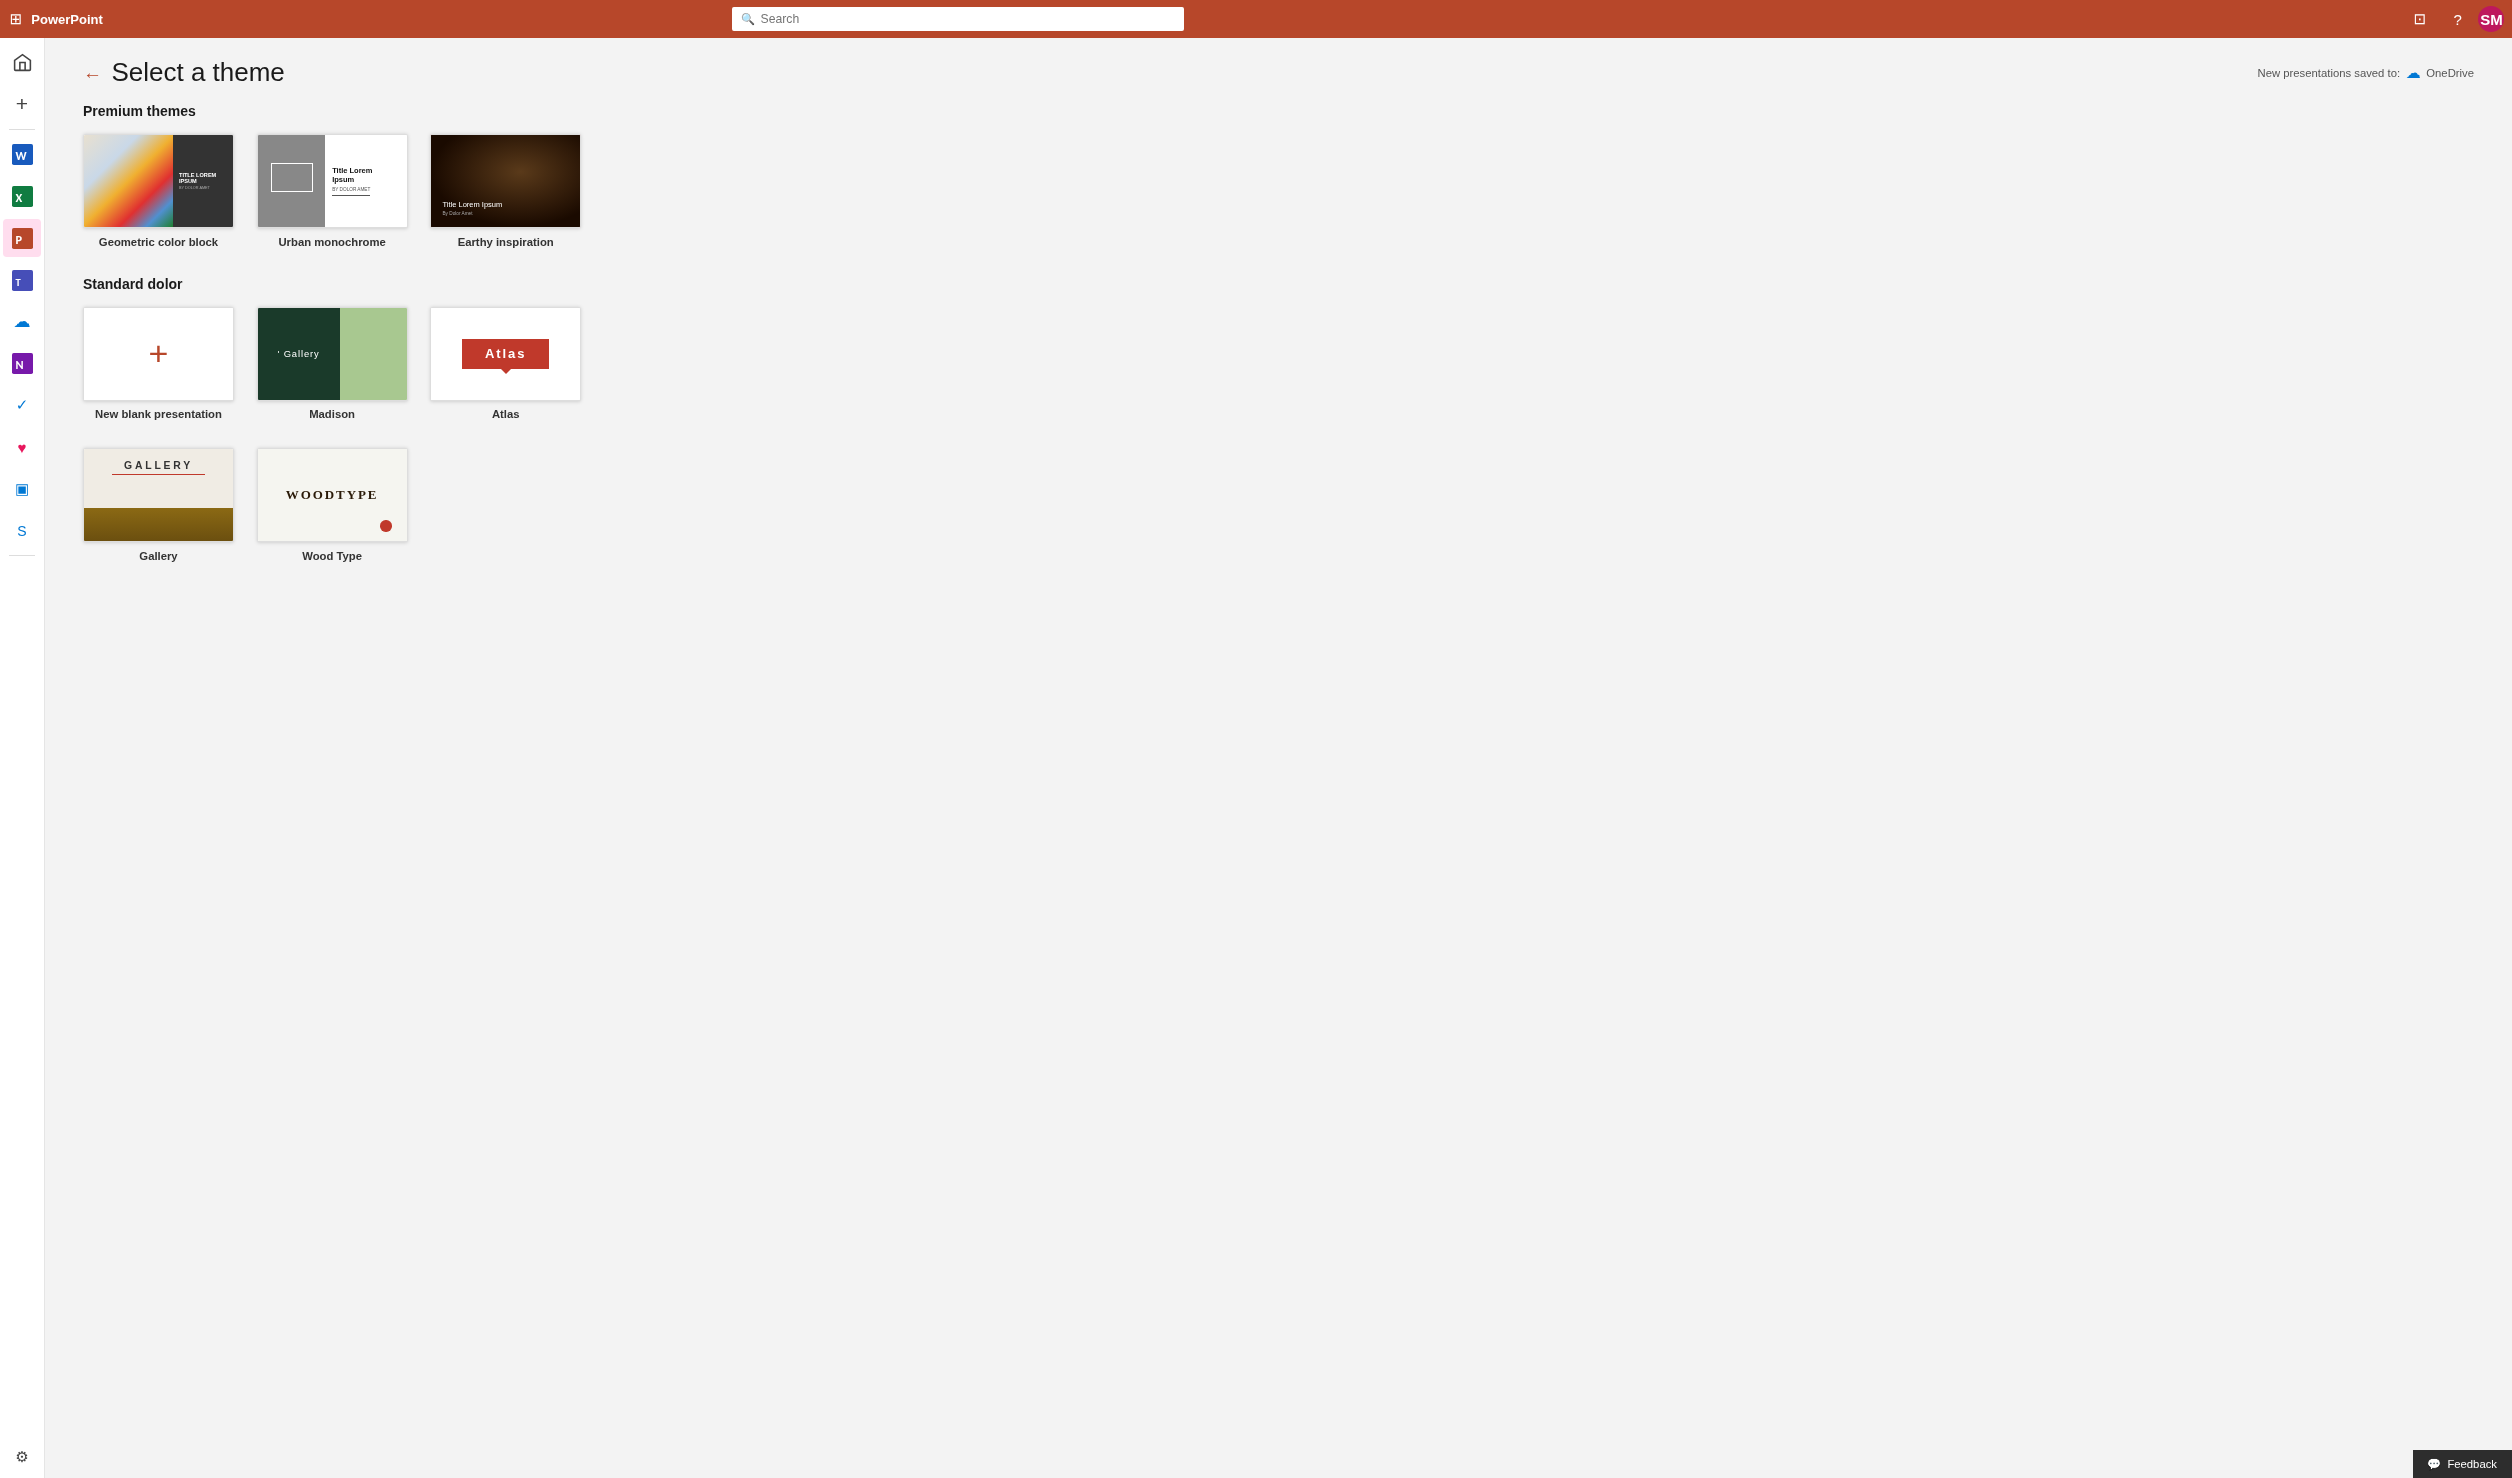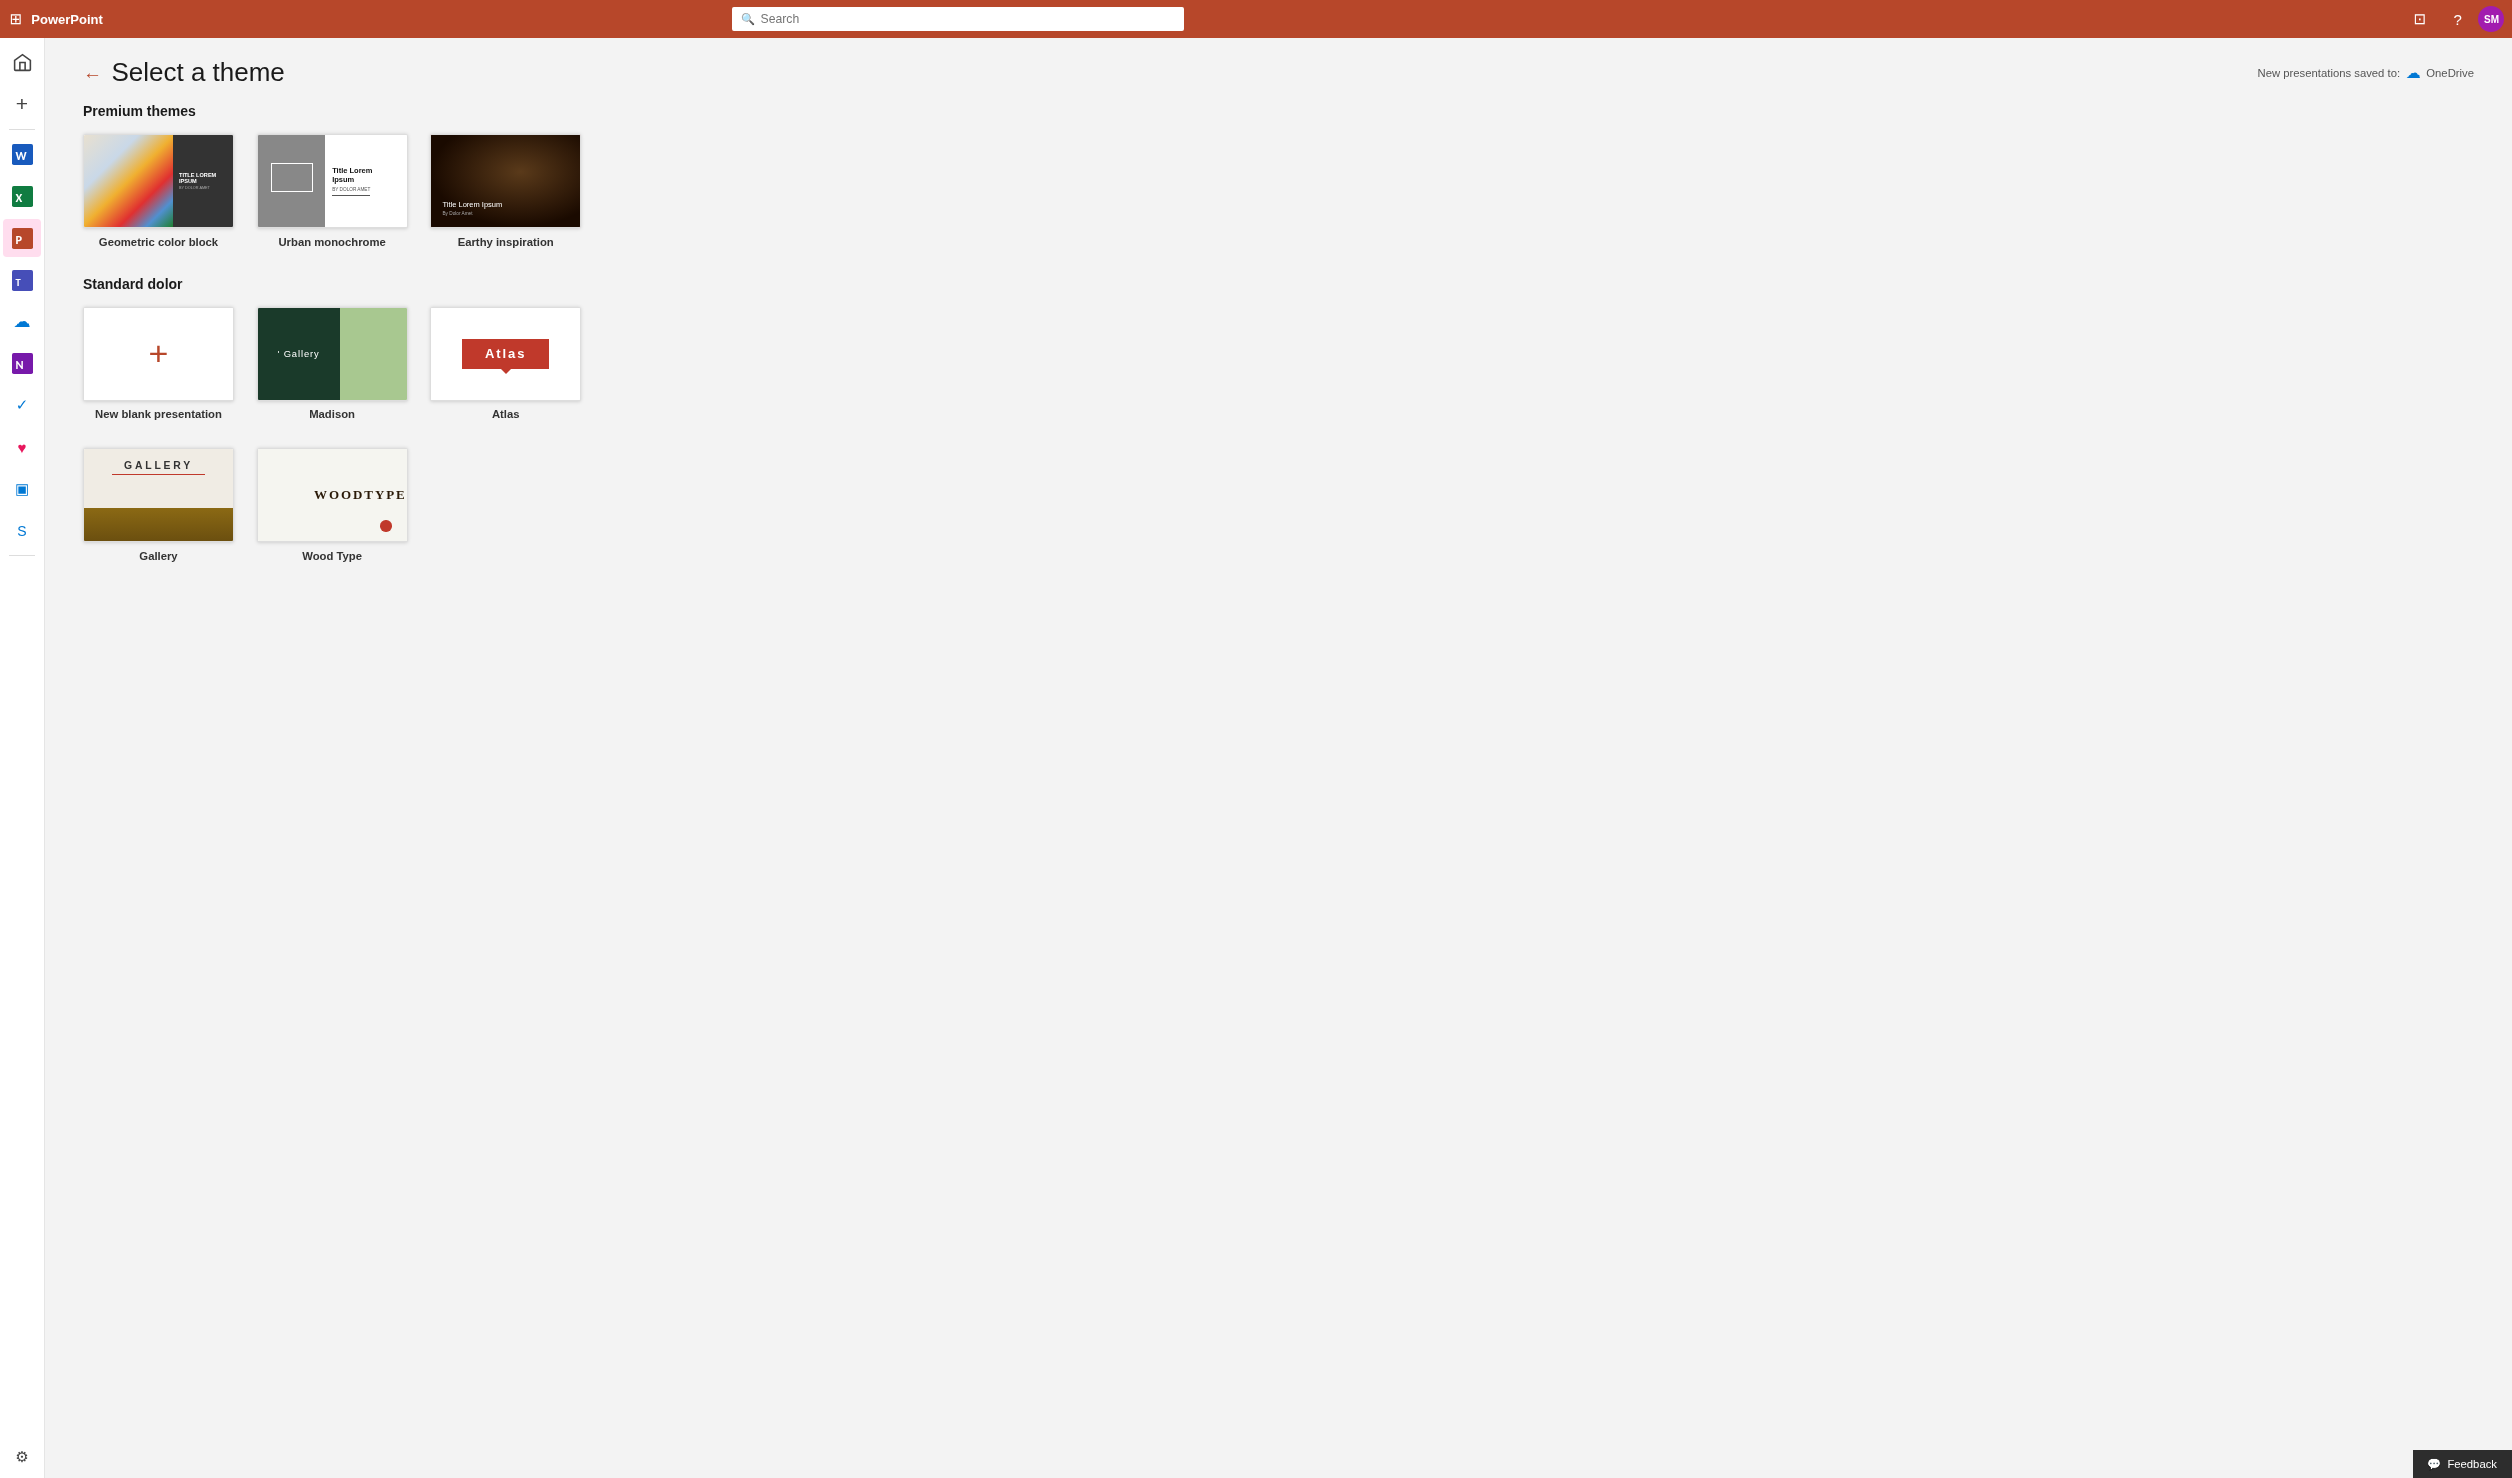--- a/index.html
+++ b/index.html
@@ -13,21 +13,21 @@
     #title-bar .app-grid-icon { color: white; font-size: 15px; padding: 0 9.4px; cursor: pointer; }
     #title-bar .app-name { color: white; font-size: 13px; font-weight: 600; padding-right: 19px; }
     #title-bar .search-box {
       flex: 0 0 452px; margin: 0 auto; background: white; border-radius: 1.9px;
       display: flex; align-items: center; padding: 0 9.4px; height: 24.5px;
     }
     #title-bar .search-box input { border: none; outline: none; font-size: 12.2px; width: 100%; color: #333; }
     #title-bar .search-icon { color: #888; font-size: 11.3px; margin-right: 5.6px; }
     #title-bar .title-bar-right { margin-left: auto; display: flex; align-items: center; gap: 3.8px; padding-right: 7.5px; }
     #title-bar .title-bar-btn { color: white; font-size: 15px; width: 34px; height: 34px; display: flex; align-items: center; justify-content: center; cursor: pointer; border-radius: 1.9px; }
-    #title-bar .avatar { width: 26px; height: 26px; border-radius: 50%; background: #a21caf; display: flex; align-items: center; justify-content: center; color: white; font-size: 10px; font-weight: 600; cursor: pointer; }
+    #title-bar .avatar { width: 26px; height: 26px; border-radius: 50%; background: #be185d; display: flex; align-items: center; justify-content: center; color: white; font-size: 15px; font-weight: 600; cursor: pointer; }
 
     
     #sidebar {
       position: fixed; top: 38px; left: 0; bottom: 0; width: 45px;
       background: white; border-right: 0.9px solid #e5e5e5;
       display: flex; flex-direction: column; align-items: center; padding-top: 3.8px; z-index: 99;
     }
     .sidebar-btn {
       width: 38px; height: 38px; display: flex; align-items: center; justify-content: center;
       cursor: pointer; border-radius: 3.8px; margin: 1.9px 0; color: #444; font-size: 17px;
@@ -120,21 +120,21 @@
     .gallery-wood { position: absolute; bottom: 0; left: 0; right: 0; height: 33px; background: linear-gradient(180deg, #8B6914 0%, #6b4f0f 100%); }
     .gallery-title { position: absolute; top: 11.3px; left: 0; right: 0; text-align: center; font-size: 10.4px; font-weight: bold; letter-spacing: 2.8px; color: #333; }
     .gallery-line { position: absolute; top: 24.5px; left: 28px; right: 28px; height: 0.9px; background: #c0392b; }
 
     
     .parcel-thumb { background: #8a9db0; display: flex; align-items: center; justify-content: center; }
     .parcel-box { border: 1.9px solid white; padding: 5.6px 19px; }
     .parcel-text { color: white; font-size: 8.5px; font-weight: bold; letter-spacing: 2.8px; }
 
     
-    .woodtype-thumb { background: #f5f5f0; position: relative; display: flex; align-items: center; justify-content: flex-end; }
+    .woodtype-thumb { background: #f5f5f0; position: relative; display: flex; align-items: center; justify-content: center; }
     .woodtype-text { font-size: 13px; font-weight: 900; color: #2a1a08; letter-spacing: 1.9px; font-family: Georgia, serif; }
     .woodtype-dot { position: absolute; bottom: 9.4px; right: 15px; width: 11.3px; height: 11.3px; background: #c0392b; border-radius: 50%; }
 
     
     #feedback-btn {
       position: fixed; bottom: 0; right: 0; background: #2d2d2d; color: white;
       padding: 7.5px 15px; font-size: 11.3px; cursor: pointer; display: flex; align-items: center; gap: 5.6px;
       z-index: 200;
     }
   </style>

